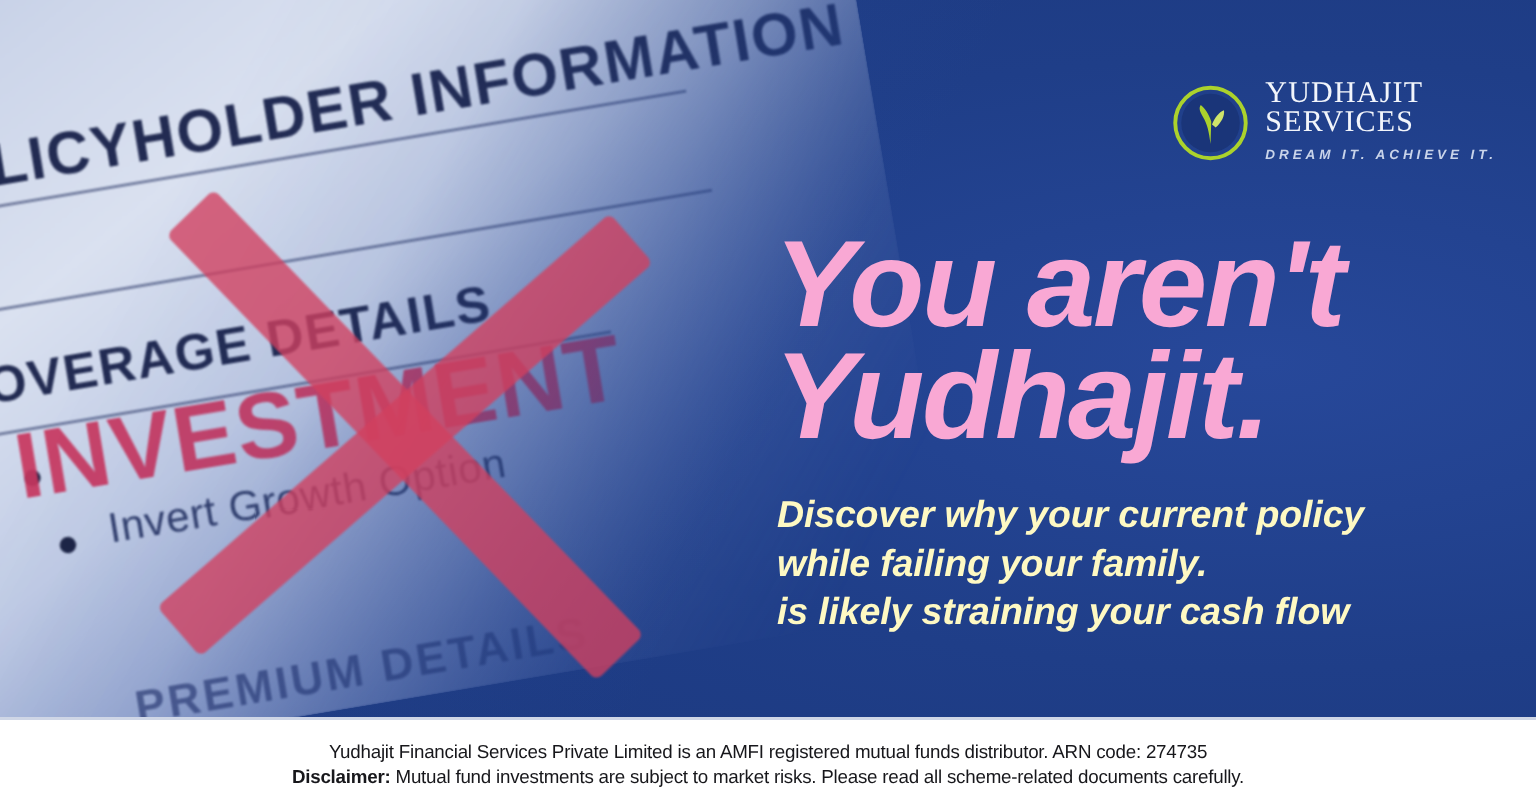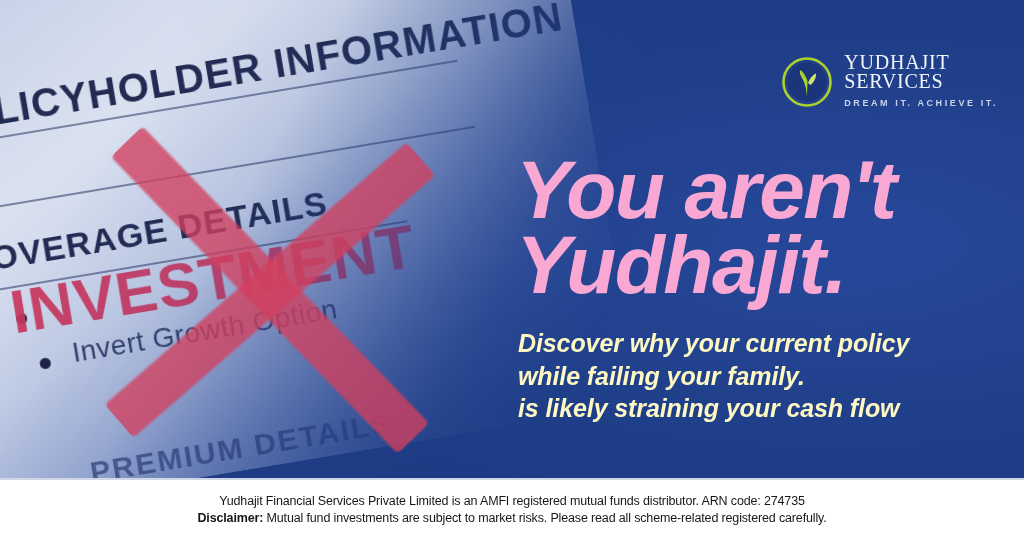--- a/index.html
+++ b/index.html
@@ -64,21 +64,21 @@
   
   .logo { position:absolute; right:26px; top:22px; display:flex; align-items:flex-end; gap:11px;margin-top:31px; }
   .logo-mark { width:52px; height:52px; flex:none; }
   .logo-txt { display:flex; flex-direction:column; }
   .logo-line {
     color:#f2f5fb; font-family:"Liberation Serif", serif;
     font-size:20px; line-height:19px; letter-spacing:.8px; font-weight:400;
   }
   .logo-tag {
     margin-top:7px; color:#c9d4ea; font-size:9px; letter-spacing:2.6px;
-    font-weight:700; white-space:nowrap;
+    font-weight:700; white-space:nowrap;font-style:italic;
   }
 
   
   .headline {
     position:absolute; left:516px; top:152px; width:480px;
     color:#f9a8d4; font-size:82px; line-height:.92;
     font-weight:700; font-style:italic; letter-spacing:-1.5px;
   }
   .headline div { white-space:nowrap; }
 
@@ -159,17 +159,17 @@
     <div>Discover why your current policy</div>
     <div>while failing your family.</div>
     <div>is likely straining your cash flow</div>
   </div>
 
   <div class="divider"></div>
 
   <div class="footer">
     <div class="foot-line">Yudhajit Financial Services Private Limited is an AMFI registered mutual funds distributor. ARN code: 274735</div>
     <div class="foot-line">
-      <b>Disclaimer:</b><span> Mutual fund investments are subject to market risks. Please read all scheme-related registered carefully.</span>
+      <b>Disclaimer:</b><span> Mutual fund investments are subject to market risks. Please read all scheme-related documents carefully.</span>
     </div>
   </div>
 
 </div>
 
 </body></html>

